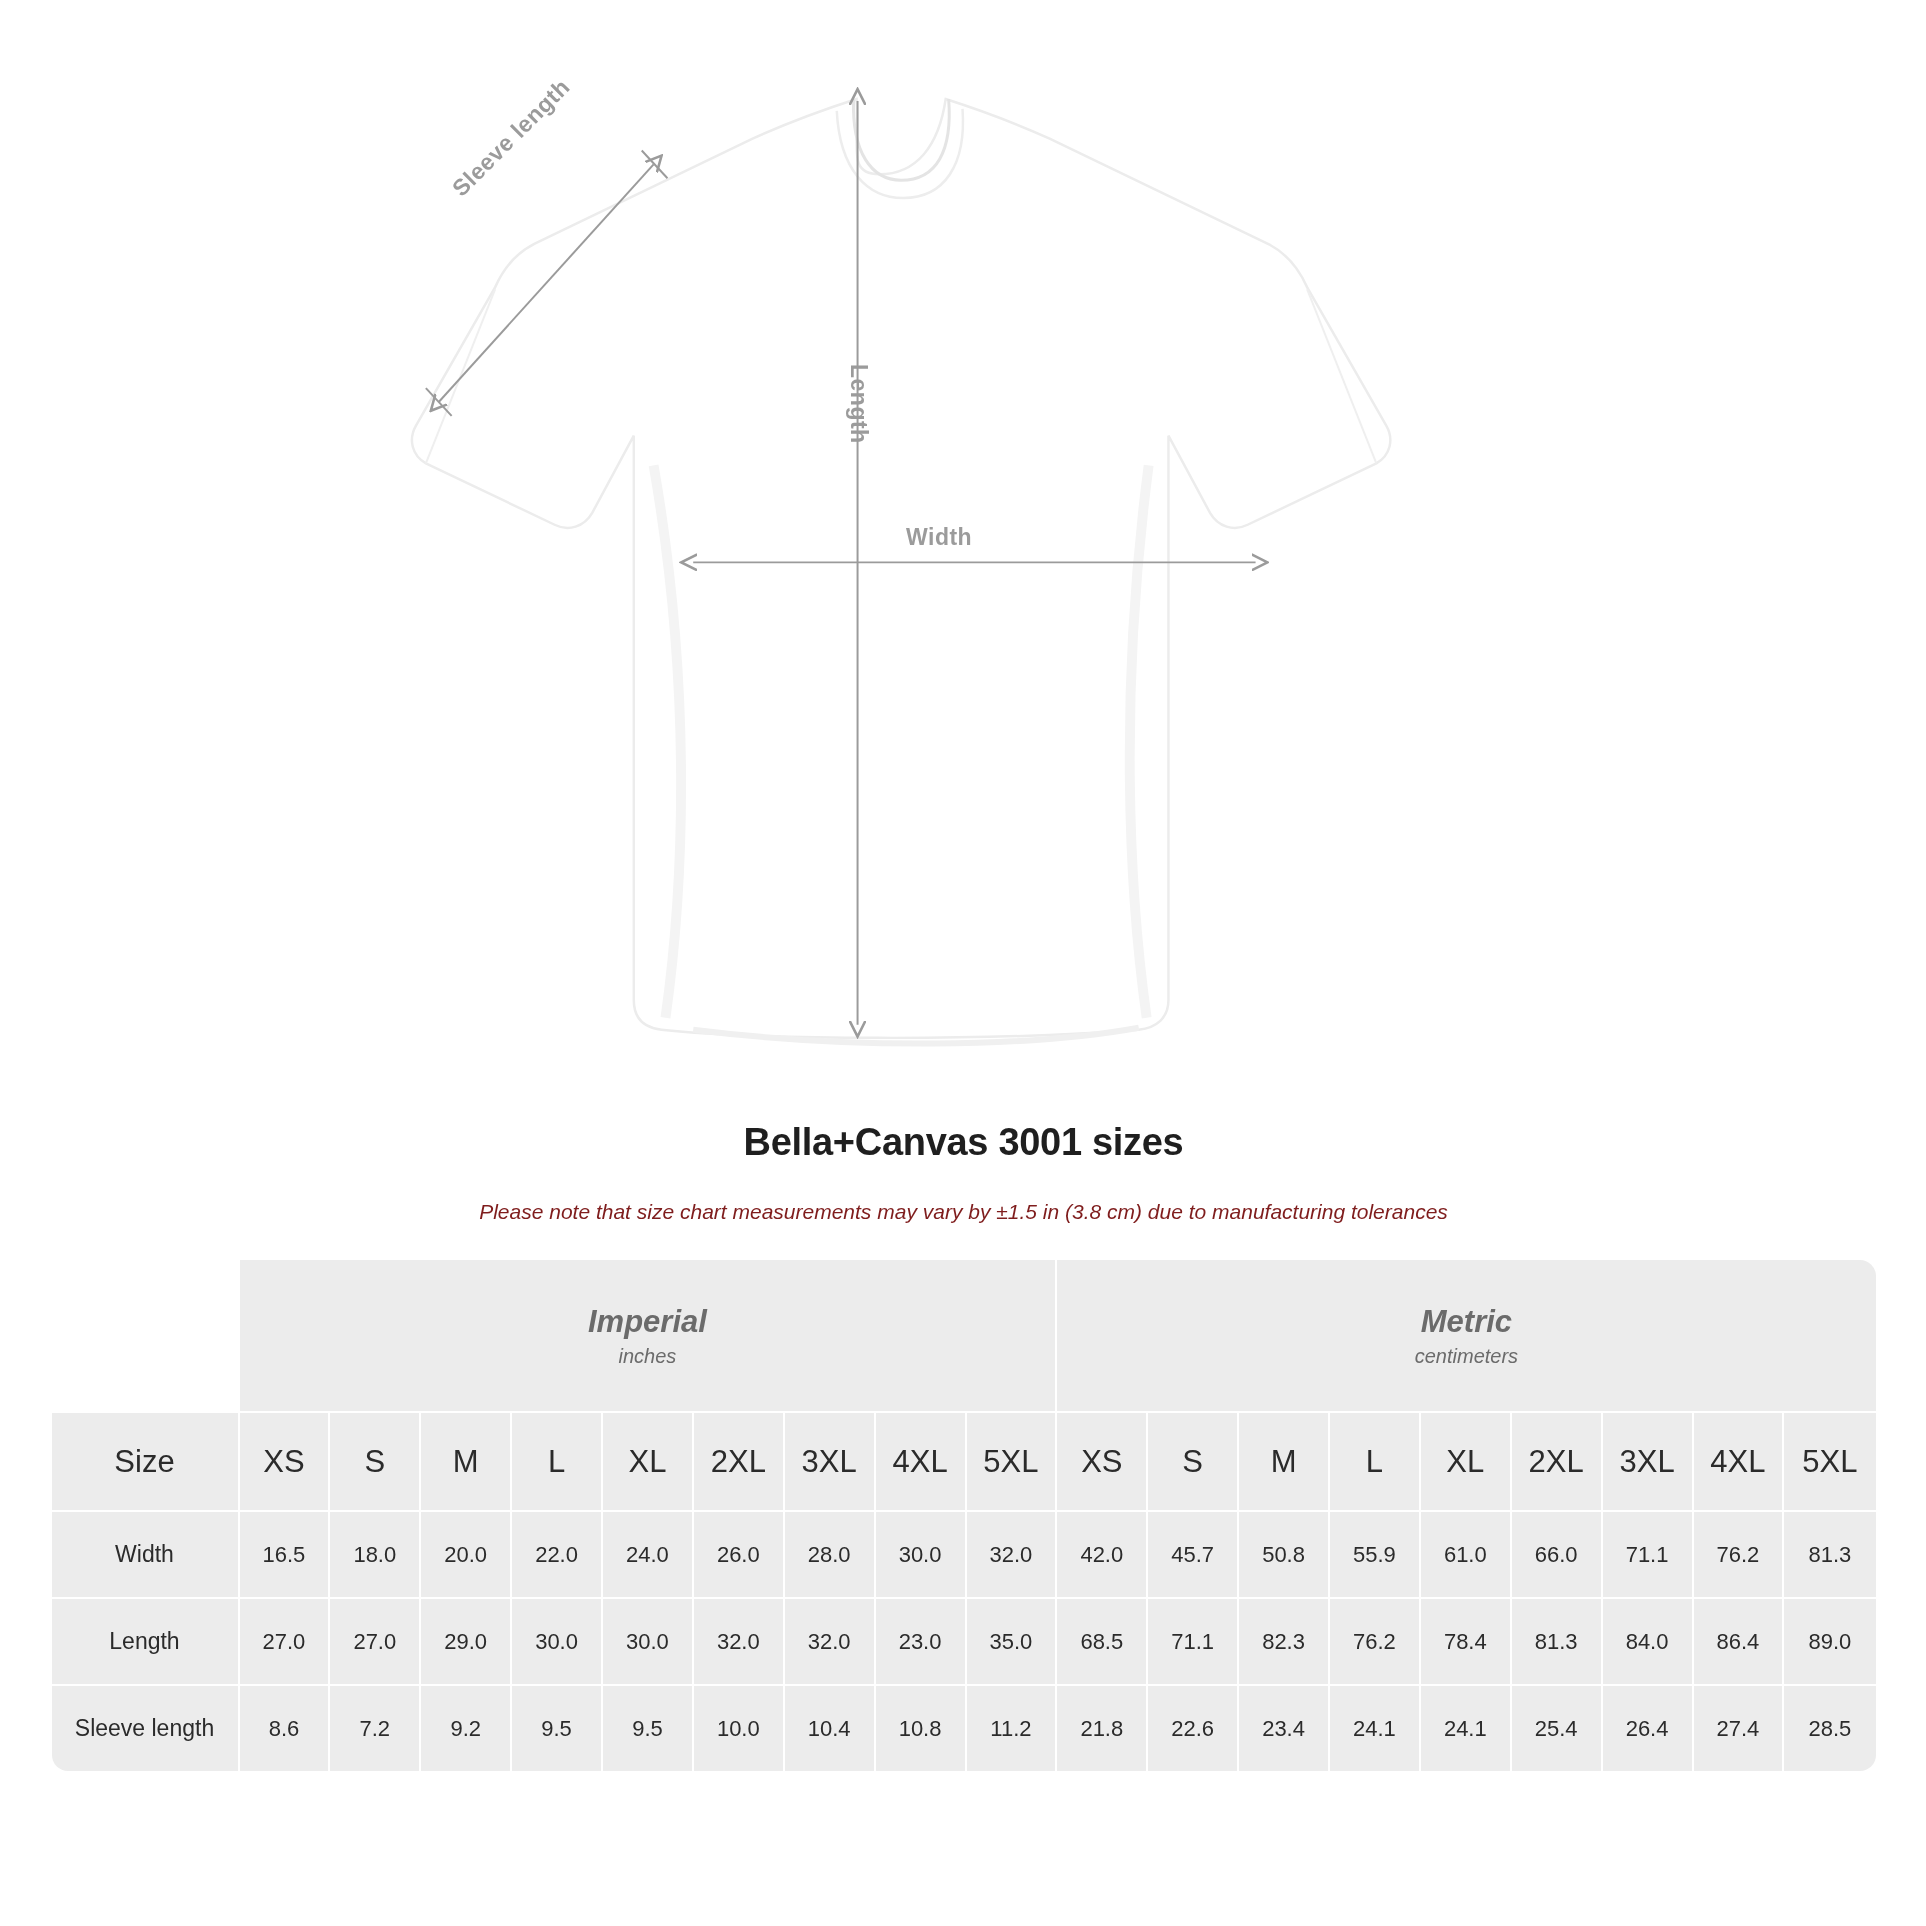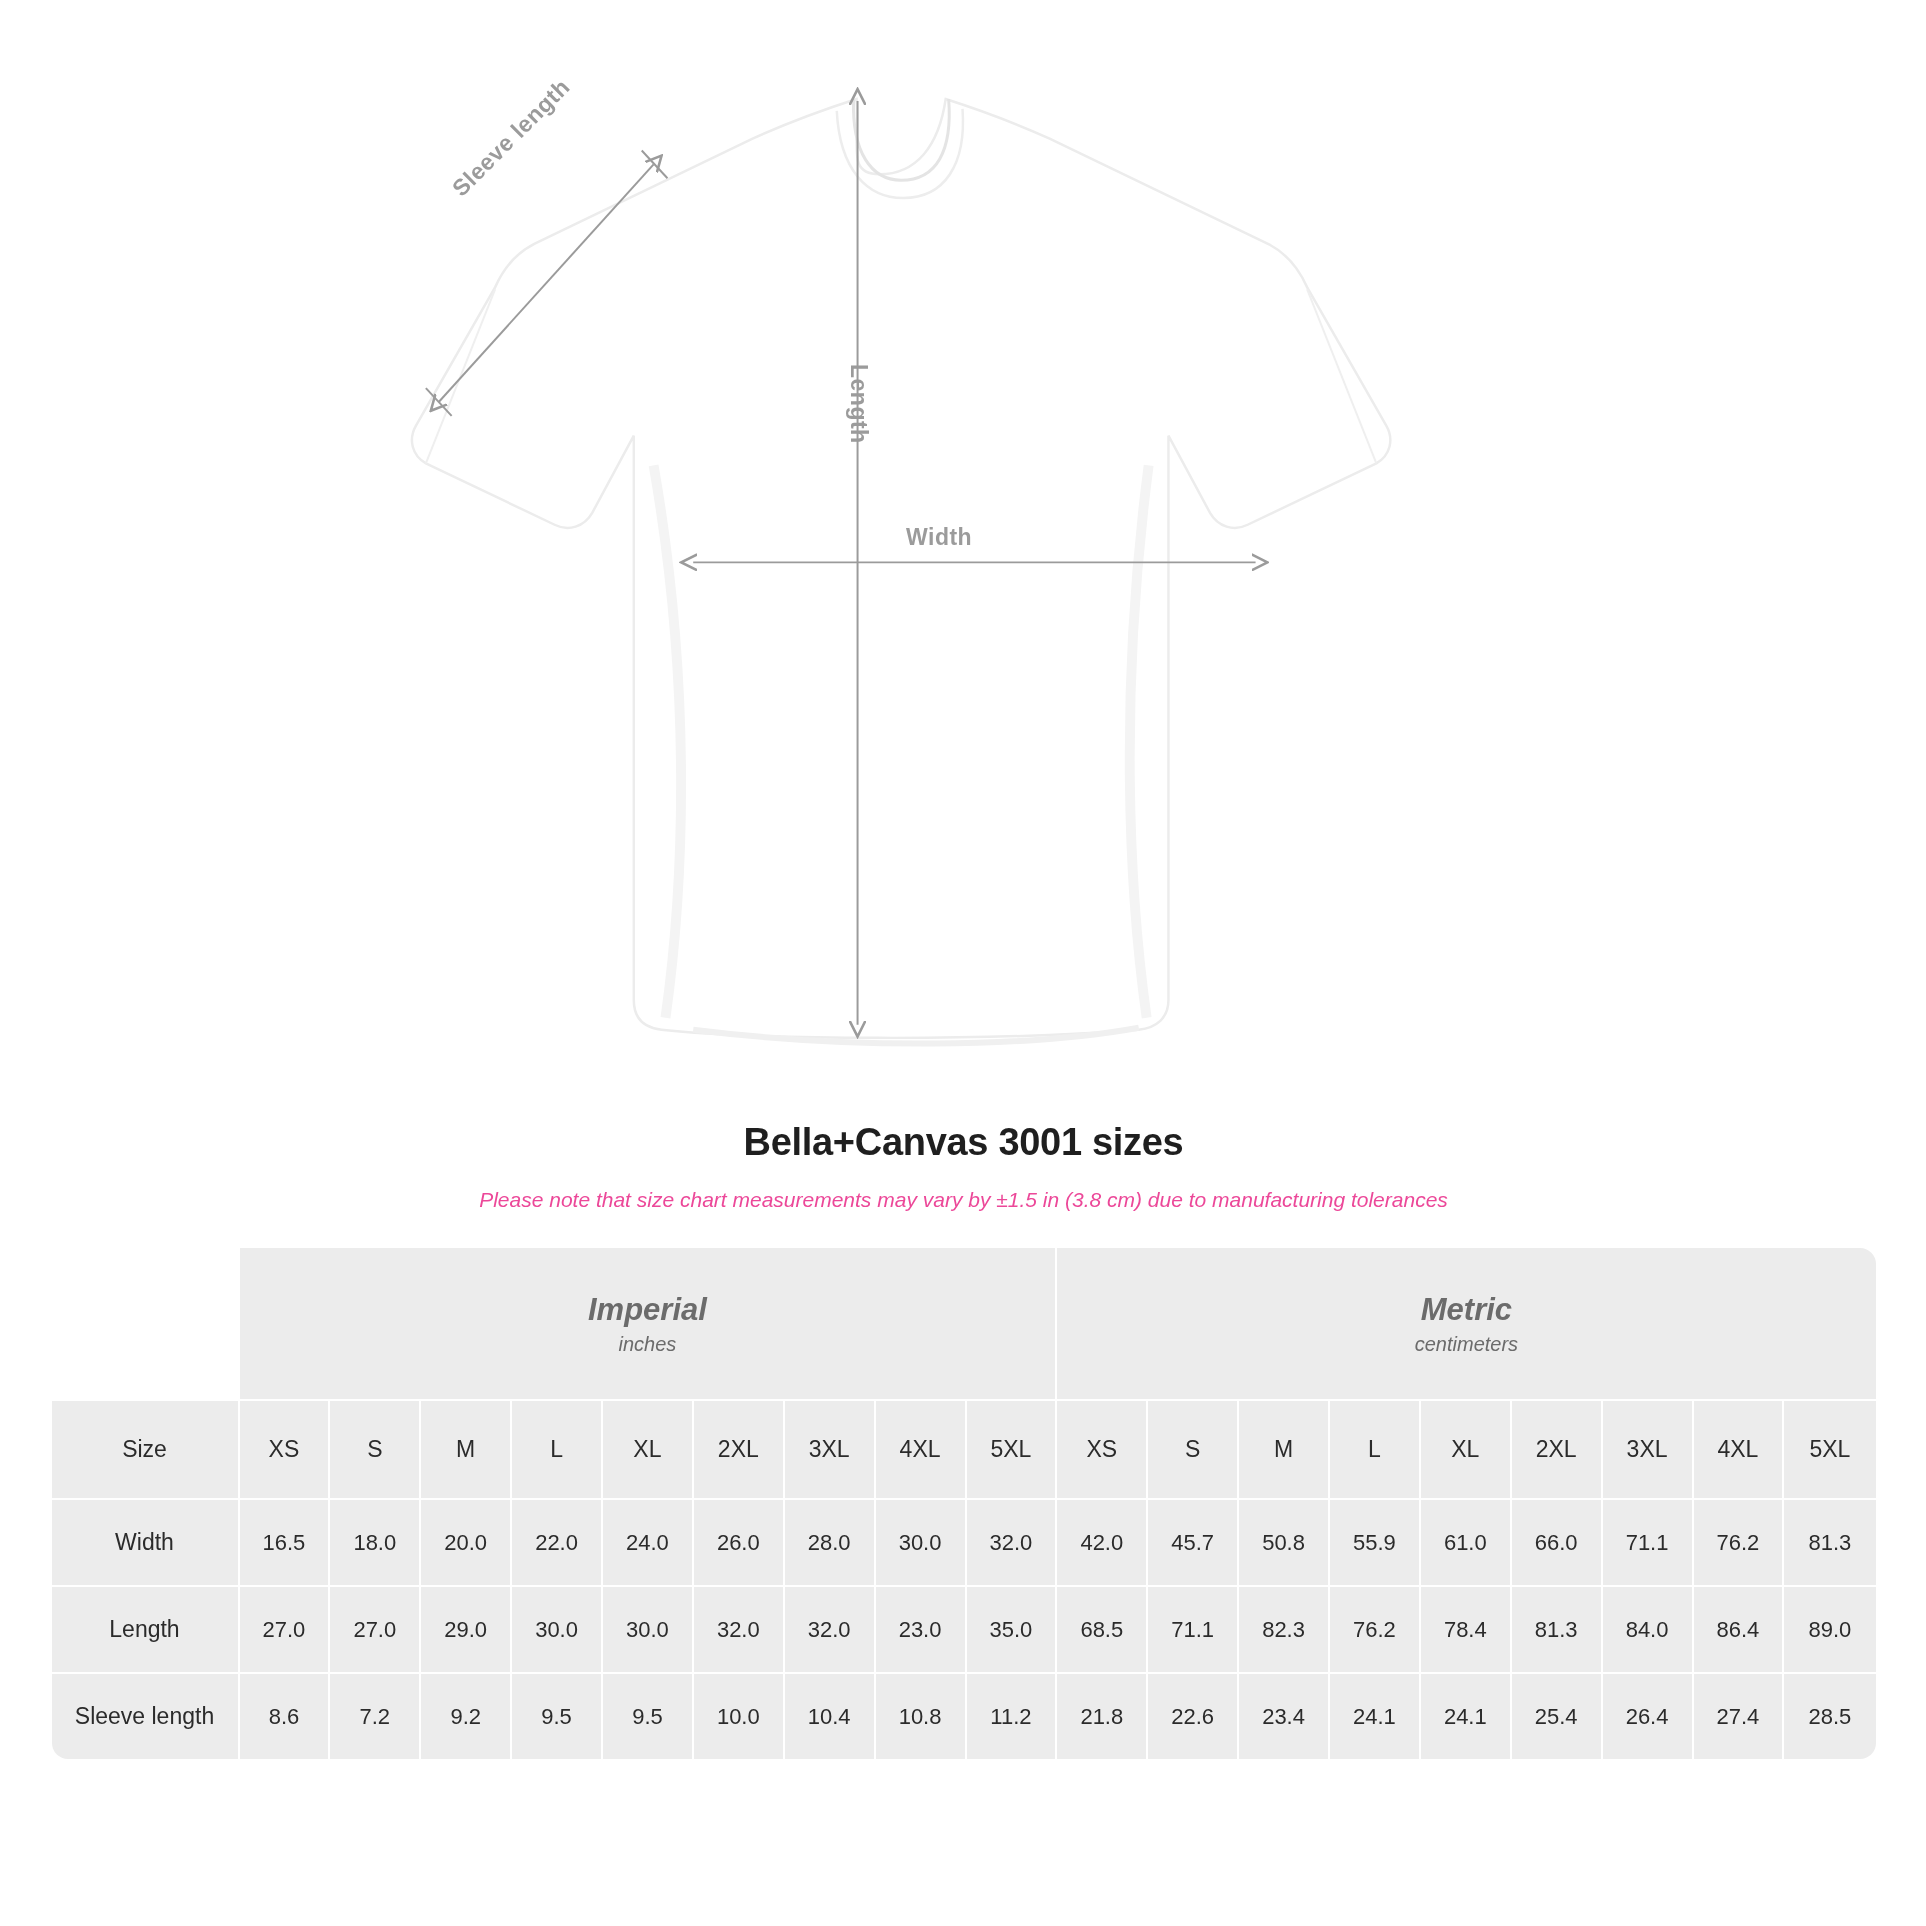--- a/index.html
+++ b/index.html
@@ -60,24 +60,24 @@
     text-align: center;
     margin-top: 22px;
   }
   .chart-title {
     font-size: 38px;
     font-weight: bold;
     color: #1f1f1f;
     letter-spacing: -0.3px;
   }
   .chart-note {
-    margin-top: 24px;
+    margin-top: 36px;
     font-size: 21px;
     font-style: italic;
-    color: #ec4899;
+    color: #7f1d1d;
   }
 
   
   .table-wrap {
     margin: 36px auto 0 auto;
     width: 1824px;
   }
   table.size-table {
     width: 100%;
     border-collapse: separate;
@@ -125,21 +125,21 @@
   }
   .blank-cell {
     background: #ffffff !important;
     border: none !important;
   }
 
   
   .size-head {
     font-weight: bold;
     color: #4a4a4a;
-    font-size: 23px;
+    font-size: 31px;
     height: 95px !important;
     margin-top: 40px;
   }
   .row-head {
     font-weight: bold;
     color: #3a3a3a;
     font-size: 23px;
   }
   .first-col { width: 186px; }
 

